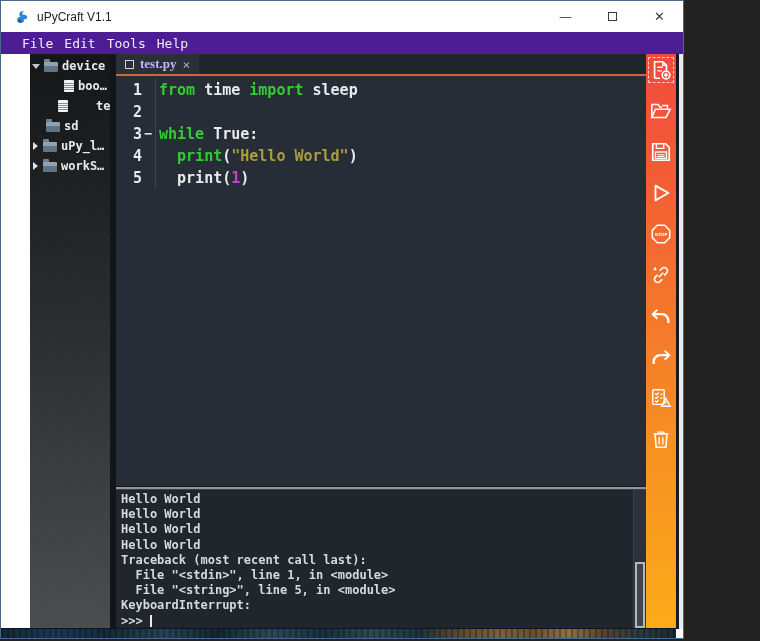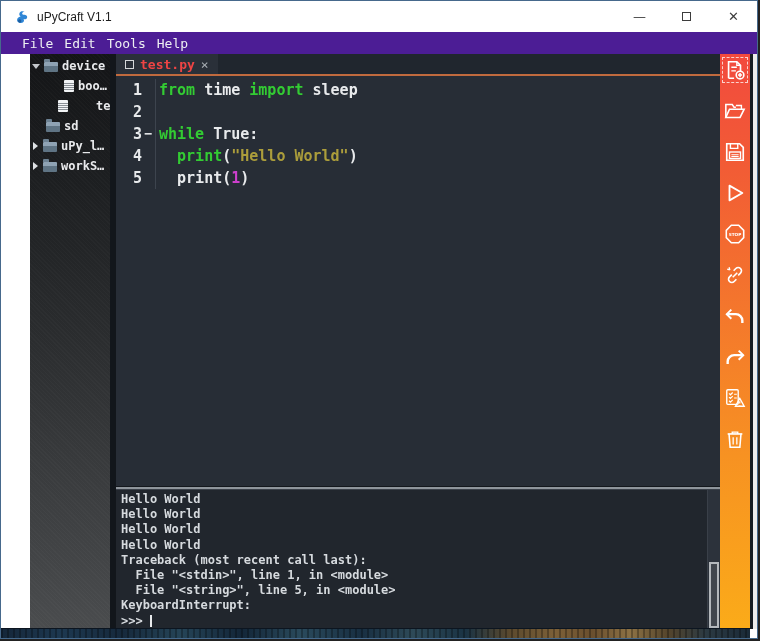--- a/index.html
+++ b/index.html
@@ -2,21 +2,21 @@
 <html style="--kw: #33cc33; --str: #ab9d3b; --num: #cc3fcc; --pl: #e8eaec; --underline: #c06a3e; --editor-bg: #272d36; --console-bg: #21262d; --tb-top: #f24a3e; --tb-bot: #fbab19;"><head>
 <meta charset="utf-8">
 <style>
   :root{
     --kw:#33cc33; --str:#ab9d3b; --num:#cc3fcc; --pl:#e8eaec;
     --underline:#c06a3e; --tb-top:#f24a3e; --tb-bot:#fbab19;
     --editor-bg:#272d36; --console-bg:#21262d;
   }
   *{box-sizing:border-box;margin:0;padding:0;}
   html,body{width:760px;height:641px;overflow:hidden;background:#222;}
-  .window{position:relative;width:758px;height:639px;border:1px solid #46698c;background:#fff;
+  .window{position:relative;width:684px;height:639px;border:1px solid #46698c;background:#fff;
           font-family:"DejaVu Sans Mono",monospace;}
   
   .titlebar{height:31px;background:#ffffff;display:flex;align-items:center;padding-left:12px;}
   .app-logo{width:17px;height:17px;margin-right:7px;flex:none;}
   .title-text{font-family:"Liberation Sans",sans-serif;font-size:12px;color:#1d1d1d;}
   .win-controls{margin-left:auto;display:flex;height:100%;}
   .win-btn{width:47px;height:100%;display:flex;align-items:center;justify-content:center;
            color:#3c3c3c;font-size:13px;font-family:"DejaVu Sans",sans-serif;cursor:default;}
   .max-box{width:9px;height:9px;border:1px solid #3c3c3c;display:inline-block;}
   
@@ -40,21 +40,21 @@
   .icon-folder::before{content:"";position:absolute;top:-3px;left:0;width:6px;height:3px;
                background:#6d8293;border-radius:1px 1px 0 0;}
   .icon-file{width:10px;height:12px;border-radius:1px;margin:0 4px 0 2px;flex:none;background:
       linear-gradient(#f2f4f6 0 3px,#8a9096 3px 4px,#f2f4f6 4px 5px,#8a9096 5px 6px,
                       #f2f4f6 6px 7px,#8a9096 7px 8px,#f2f4f6 8px 9px,#8a9096 9px 10px,#f2f4f6 10px);}
   
   .main{flex:1;display:flex;flex-direction:column;min-width:0;}
   .tabbar{height:22px;background:#20262e;border-bottom:2px solid var(--underline);display:flex;}
   .tab{background:#2a3039;display:flex;align-items:center;gap:6px;padding:0 9px;cursor:default;}
   .tab-square{width:9px;height:9px;border:1px solid #d4d7da;flex:none;}
-  .tab-label{color:#ef4444;font-weight:bold;font-size:13px;}
+  .tab-label{color:#c4b5fd;font-weight:bold;font-size:13px;font-family:Liberation Serif, serif;}
   .tab-close{color:#aab0b6;font-size:13px;line-height:1;}
   .editor{flex:1;background:var(--editor-bg);overflow:hidden;padding-top:3px;}
   .code-row{display:flex;height:22px;line-height:22px;font-size:15px;font-weight:bold;}
   .lnum{width:26px;text-align:right;color:#e8eaec;flex:none;}
   .fold{width:14px;text-align:center;color:#e8eaec;flex:none;border-right:1px solid #3d444e;
         font-size:13px;}
   .codeline{white-space:pre;color:var(--pl);padding-left:3px;}
   .tok-kw{color:var(--kw);} .tok-str{color:var(--str);} .tok-num{color:var(--num);} .tok-pl{color:var(--pl);}
   .divider{height:4px;background:#8f959c;border-top:1px solid #14181d;border-bottom:1px solid #3a4049;}
   

